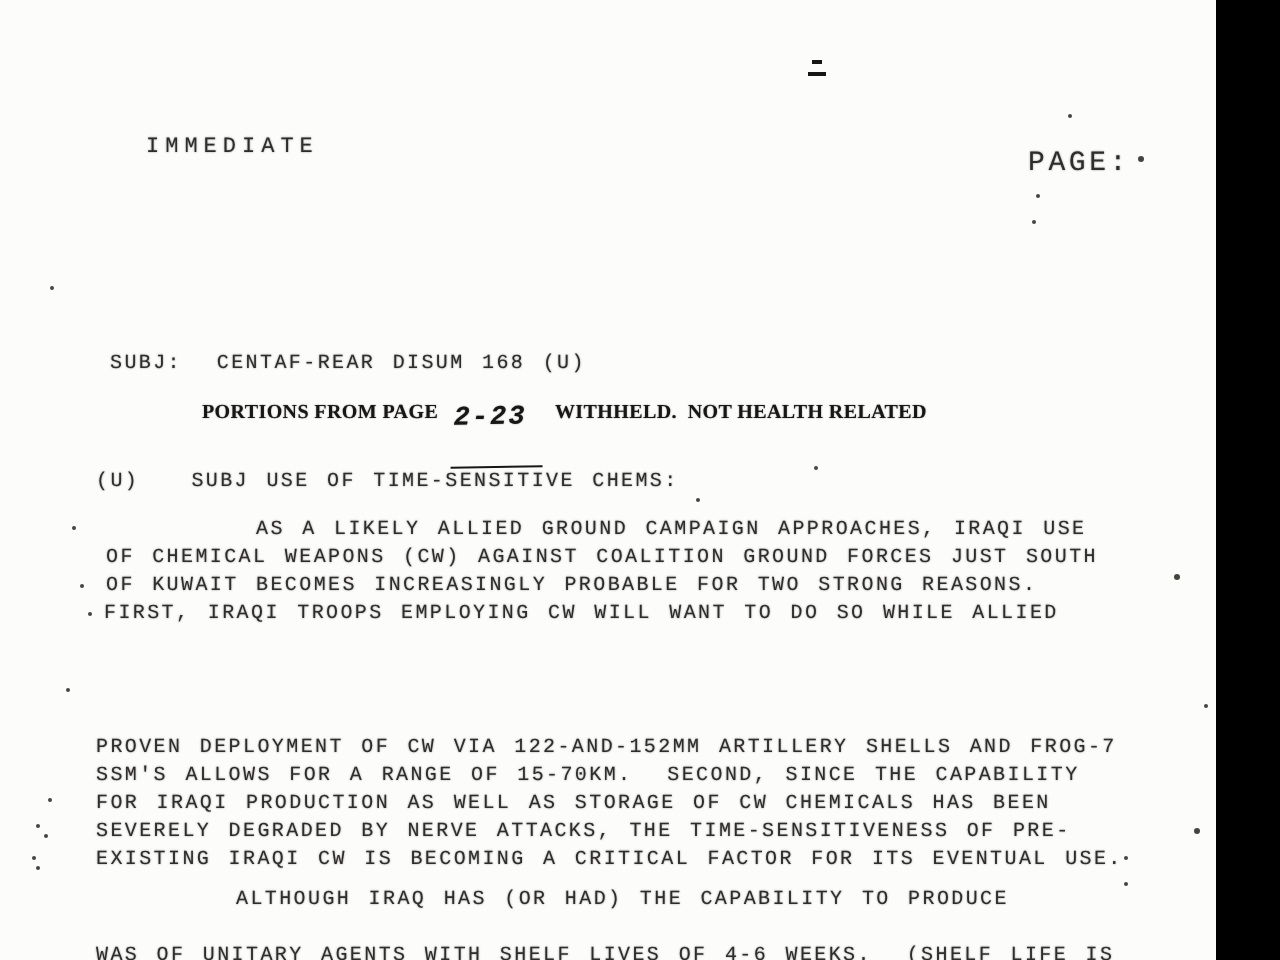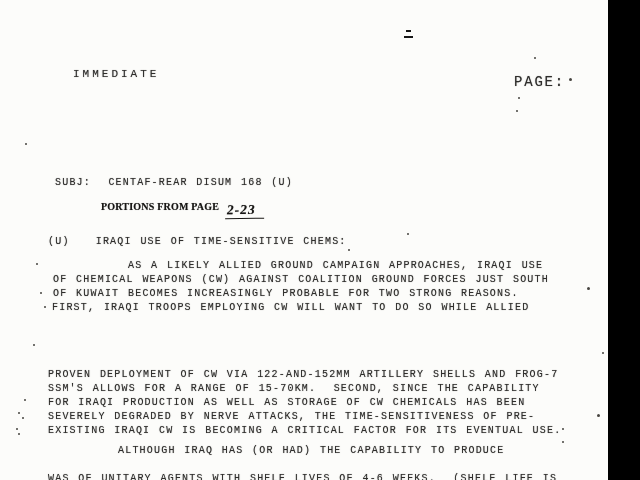--- a/index.html
+++ b/index.html
@@ -27,25 +27,25 @@
   .stamp{
     position:absolute;top:201px;left:57px;
     display:flex;align-items:flex-start;gap:4px;
     font-family:"Liberation Serif","DejaVu Serif",serif;
     font-weight:bold;font-size:10px;letter-spacing:.2px;
     color:#181715;white-space:pre;
     text-shadow:0 0 .7px rgba(24,23,21,.6);
     margin-left:44px;
   }
   .stamp .hand{
-    font-family:Liberation Serif, serif;
+    font-family:Liberation Mono, monospace;
     font-style:italic;font-weight:600;font-size:13.5px;
     letter-spacing:1px;
     border-bottom:1.6px solid #181715;
-    padding:0 8px 0 2px;margin:0 2px;
+    padding:0 8px 16px 2px;margin:0 2px;
     transform:translateY(1px) rotate(-1deg);
   }
   .line{position:absolute;}
   .reg-mark{position:absolute;top:30px;left:403px;width:12px;height:12px;}
   .reg-mark i{position:absolute;display:block;background:#161616;height:2px;}
   .reg-mark i:nth-child(1){top:0;left:3px;width:5px;}
   .reg-mark i:nth-child(2){top:6px;left:1px;width:9px;}
   .redaction{
     position:absolute;top:0;left:608px;width:32px;height:480px;
     background:#000;
@@ -68,23 +68,24 @@
 
   <div class="typew precedence">IMMEDIATE</div>
 
   <div class="typew page-label">PAGE:</div>
 
   <div class="typew subject">SUBJ:  CENTAF-REAR DISUM 168 (U)</div>
 
   <div class="stamp">
     <span>PORTIONS FROM PAGE</span>
     <span class="hand">2-23</span>
+    <span>WITHHELD.  NOT HEALTH RELATED</span>
   </div>
 
-  <div class="typew heading">(U)   IRAQI USE OF TIME-SENSITIVE CHEMS:</div>
+  <div class="typew heading">(U)   SUBJ USE OF TIME-SENSITIVE CHEMS:</div>
 
   <div class="typew line" style="top:260px;left:128px">AS A LIKELY ALLIED GROUND CAMPAIGN APPROACHES, IRAQI USE</div>
   <div class="typew line" style="top:274px;left:53px">OF CHEMICAL WEAPONS (CW) AGAINST COALITION GROUND FORCES JUST SOUTH</div>
   <div class="typew line" style="top:288px;left:53px">OF KUWAIT BECOMES INCREASINGLY PROBABLE FOR TWO STRONG REASONS.</div>
   <div class="typew line" style="top:302px;left:52px">FIRST, IRAQI TROOPS EMPLOYING CW WILL WANT TO DO SO WHILE ALLIED</div>
 
   <div class="typew line" style="top:369px;left:48px">PROVEN DEPLOYMENT OF CW VIA 122-AND-152MM ARTILLERY SHELLS AND FROG-7</div>
   <div class="typew line" style="top:383px;left:48px">SSM'S ALLOWS FOR A RANGE OF 15-70KM.  SECOND, SINCE THE CAPABILITY</div>
   <div class="typew line" style="top:397px;left:48px">FOR IRAQI PRODUCTION AS WELL AS STORAGE OF CW CHEMICALS HAS BEEN</div>
   <div class="typew line" style="top:411px;left:48px">SEVERELY DEGRADED BY NERVE ATTACKS, THE TIME-SENSITIVENESS OF PRE-</div>

